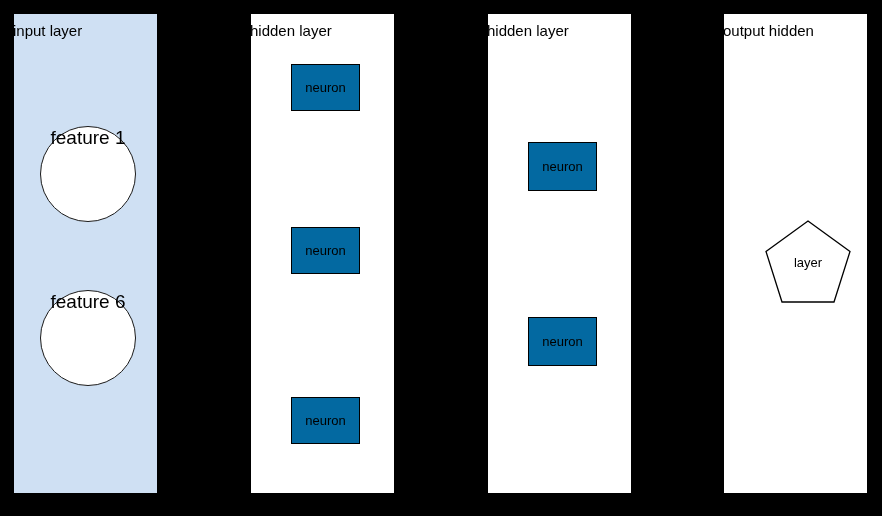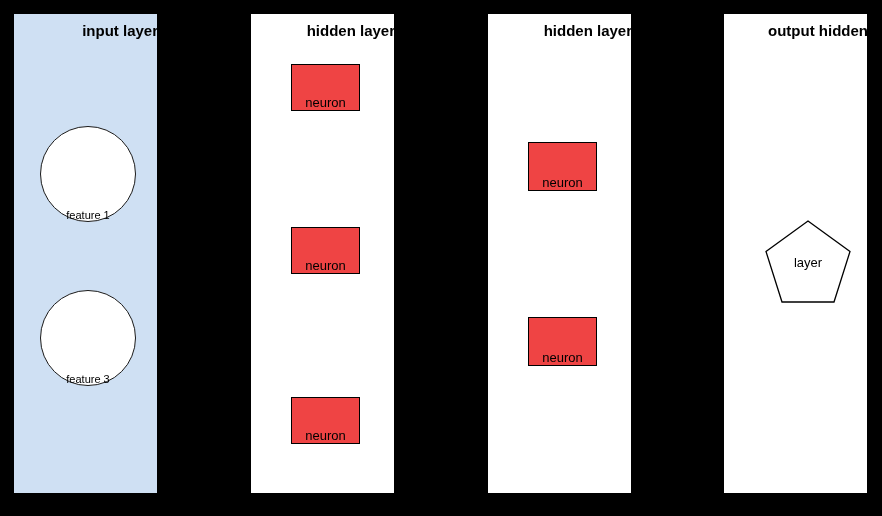--- a/index.html
+++ b/index.html
@@ -17,45 +17,45 @@
   }
   .layer-panel {
     position: absolute;
     box-sizing: border-box;
     border: 1px solid #000000;
   }
   .layer-title {
     position: absolute;
     left: 0;
     right: 0;
-    text-align: right;
-    font-weight: bold;
+    text-align: left;
+    font-weight: normal;
     font-size: 15px;
     color: #000000;
     font-family: "Liberation Sans", sans-serif;
   }
   .node-circle {
     position: absolute;
     box-sizing: border-box;
     border-radius: 50%;
     background: #ffffff;
     border: 1px solid #1a1a1a;
     display: flex;
-    align-items: flex-end;
+    align-items: flex-start;
     justify-content: center;
-    font-size: 11px;
+    font-size: 19px;
     color: #000000;
   }
   .node-box {
     position: absolute;
     box-sizing: border-box;
-    background: #ef4444;
+    background: #0369a1;
     border: 1px solid #000000;
     display: flex;
-    align-items: flex-end;
+    align-items: center;
     justify-content: center;
     font-size: 13px;
     color: #000000;
   }
   .pentagon-label {
     position: absolute;
     font-size: 13px;
     color: #000000;
     text-align: center;
   }
@@ -107,21 +107,21 @@
   </svg>
 
   <div class="layer-panel" style="left:13px; top:13px; width:145px; height:481px; background:#cfe0f3;">
   </div>
   <div class="layer-title" style="left:13px; top:22px; width:145px;">input layer</div>
 
   <div class="node-circle" style="left:40px; top:126px; width:96px; height:96px;">
     <span>feature 1</span>
   </div>
   <div class="node-circle" style="left:40px; top:290px; width:96px; height:96px;">
-    <span>feature 3</span>
+    <span>feature 6</span>
   </div>
 
   <div class="layer-panel" style="left:250px; top:13px; width:145px; height:481px; background:#ffffff;">
   </div>
   <div class="layer-title" style="left:250px; top:22px; width:145px;">hidden layer</div>
 
   <div class="node-box" style="left:291px; top:64px; width:69px; height:47px;">
     <span>neuron</span>
   </div>
   <div class="node-box" style="left:291px; top:227px; width:69px; height:47px;">

